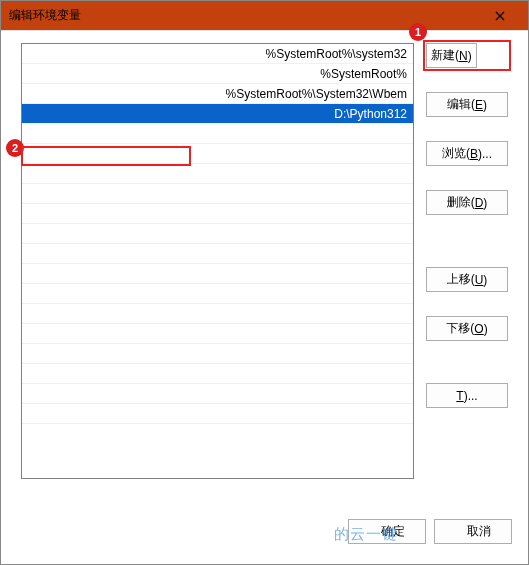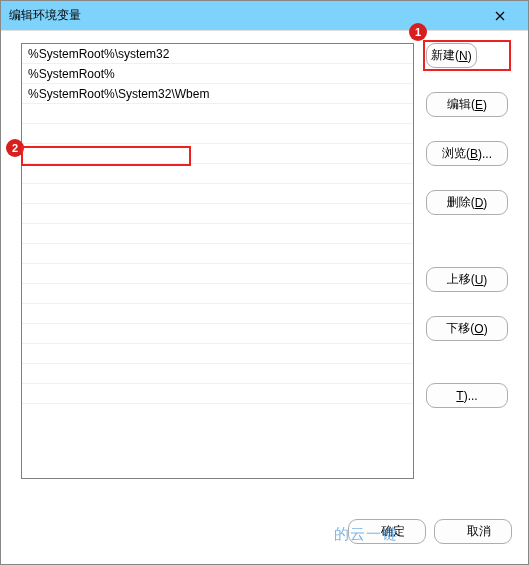--- a/index.html
+++ b/index.html
@@ -20,21 +20,21 @@
       display: flex;
       flex-direction: column;
       position: relative;
     }
     .titlebar {
       height: 30px;
       display: flex;
       align-items: center;
       padding: 0 8px;
       border-bottom: 1px solid #e0e0e0;
-      background: #7dd3fc;
+      background: #c2410c;
     }
     .titlebar-title {
       flex: 1;
       font-size: 12px;
       color: #000;
     }
     .close-btn {
       width: 40px;
       height: 28px;
       display: flex;
@@ -64,38 +64,39 @@
     .list-row {
       height: 20px;
       line-height: 20px;
       padding: 0 6px;
       font-size: 12px;
       color: #000;
       border-bottom: 1px solid #f0f0f0;
       white-space: nowrap;
       overflow: hidden;
       cursor: default;
+      text-align: right;
     }
     .list-row.selected {
       background: #0a63c9;
       color: #ffffff;
     }
     .list-row.empty {
       border-bottom: 1px solid #f0f0f0;
     }
     .buttons {
       display: flex;
       flex-direction: column;
       gap: 6px;
       width: 82px;
     }
     .btn {
       height: 25px;
       border: 1px solid #adadad;
-      border-radius: 9px;
+      border-radius: 0;
       background: #fdfdfd;
       font-size: 12px;
       color: #000;
       cursor: pointer;
       display: flex;
       align-items: center;
       justify-content: center;
       padding: 0 4px;
     }
     .btn-spacer-lg { height: 40px; }
@@ -158,20 +159,21 @@
         </svg>
     </div>
   </div>
 
   <div class="content">
     <div class="list-container">
       <div class="list" id="path-list">
           <div class="list-row">%SystemRoot%\system32</div>
           <div class="list-row">%SystemRoot%</div>
           <div class="list-row">%SystemRoot%\System32\Wbem</div>
+          <div class="list-row selected">D:\Python312</div>
           <div class="list-row empty"></div>
           <div class="list-row empty"></div>
           <div class="list-row empty"></div>
           <div class="list-row empty"></div>
           <div class="list-row empty"></div>
           <div class="list-row empty"></div>
           <div class="list-row empty"></div>
           <div class="list-row empty"></div>
           <div class="list-row empty"></div>
           <div class="list-row empty"></div>

